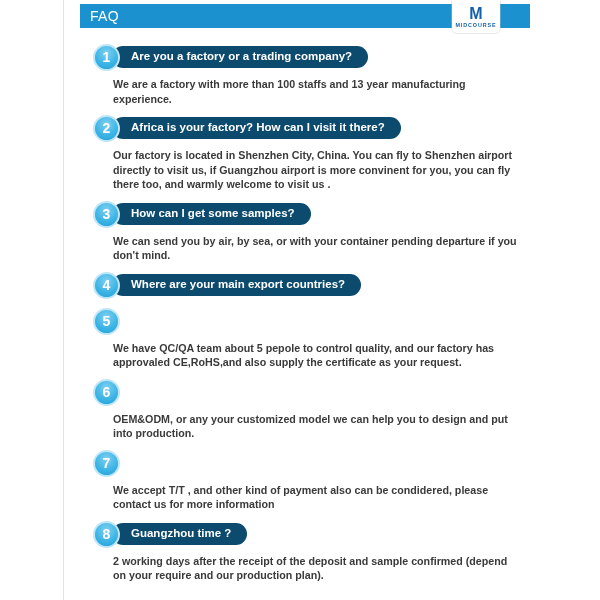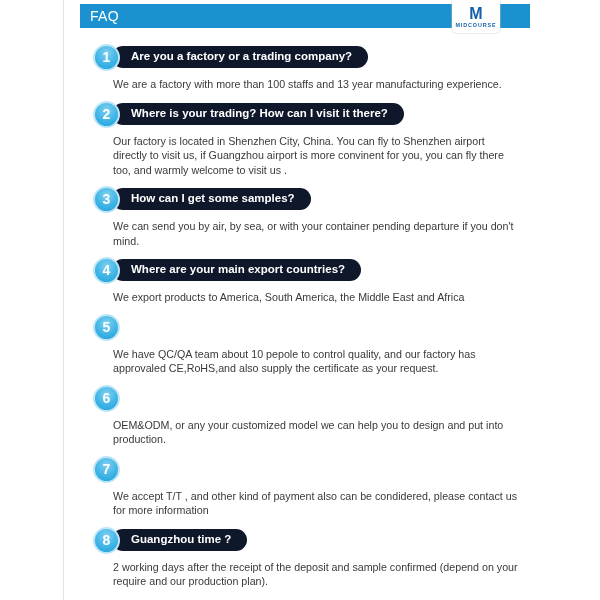--- a/index.html
+++ b/index.html
@@ -130,21 +130,21 @@
     line-height: 1;
     margin-top: -1px;
   }
 
   
   .q-pill {
     position: absolute;
     left: 32px;
     top: 2px;
     height: 22px;
-    background: #0f172a;
+    background: #0c4a6e;
     border-radius: 11px;
     display: inline-flex;
     align-items: center;
     padding: 0 16px 0 19px;
     box-sizing: border-box;
     z-index: 1;
   }
   .q-text {
     color: #ffffff;
     font-size: 11.5px;
@@ -154,20 +154,21 @@
   }
 
   
   .a-text {
     margin: 6px 0 0 33px;
     color: #3a3a3a;
     font-size: 10.7px;
     line-height: 14.5px;
     max-width: 405px;
     white-space: pre-line;
+    font-weight: bold;
   }
 </style>
 </head>
 <body>
 
 <div id="page">
 
   <div class="page-left-rule"></div>
 
   <div class="header">
@@ -192,21 +193,21 @@
       </div>
       <p class="a-text">We are a factory with more than 100 staffs and 13 year manufacturing experience.</p>
     </div>
 
     <div class="faq-item">
       <div class="q-row">
         <div class="q-badge">
           <span class="q-badge-num">2</span>
         </div>
         <div class="q-pill">
-          <span class="q-text">Where is your trading? How can I visit it there?</span>
+          <span class="q-text">Africa is your factory? How can I visit it there?</span>
         </div>
       </div>
       <p class="a-text">Our factory is located in Shenzhen City, China. You can fly to Shenzhen airport directly to visit us, if Guangzhou airport is more convinent for you, you can fly there too, and warmly welcome to visit us .</p>
     </div>
 
     <div class="faq-item">
       <div class="q-row">
         <div class="q-badge">
           <span class="q-badge-num">3</span>
         </div>
@@ -219,30 +220,29 @@
 
     <div class="faq-item">
       <div class="q-row">
         <div class="q-badge">
           <span class="q-badge-num">4</span>
         </div>
         <div class="q-pill">
           <span class="q-text">Where are your main export countries?</span>
         </div>
       </div>
-      <p class="a-text">We export products to America, South America, the Middle East and Africa</p>
     </div>
 
     <div class="faq-item">
       <div class="q-row">
         <div class="q-badge">
           <span class="q-badge-num">5</span>
         </div>
       </div>
-      <p class="a-text">We have QC/QA team about 10 pepole to control quality, and our factory has approvaled CE,RoHS,and also supply the certificate as your request.</p>
+      <p class="a-text">We have QC/QA team about 5 pepole to control quality, and our factory has approvaled CE,RoHS,and also supply the certificate as your request.</p>
     </div>
 
     <div class="faq-item">
       <div class="q-row">
         <div class="q-badge">
           <span class="q-badge-num">6</span>
         </div>
       </div>
       <p class="a-text">OEM&amp;ODM, or any your customized model we can help you to design and put into production.</p>
     </div>

